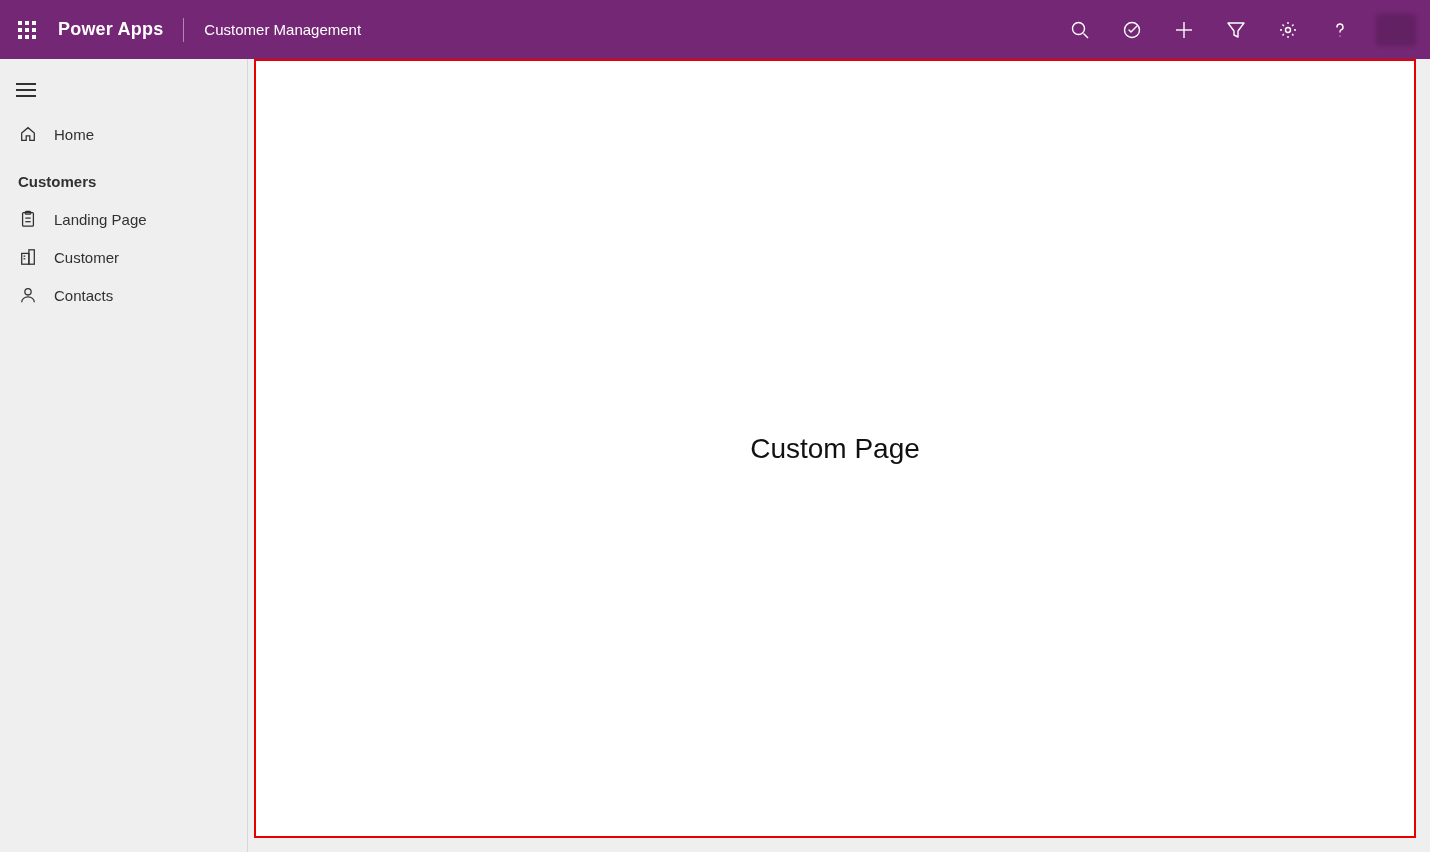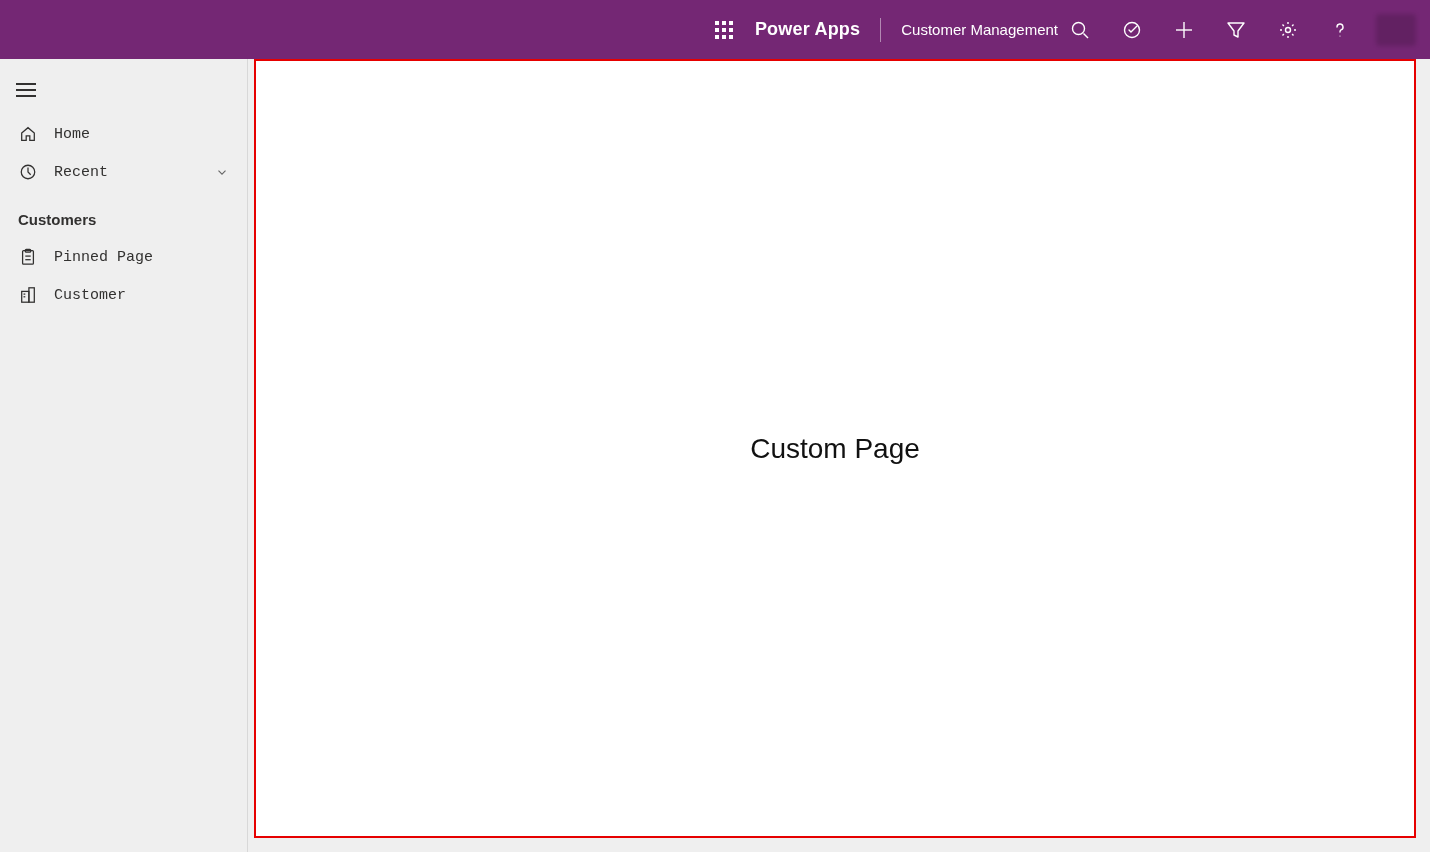--- a/index.html
+++ b/index.html
@@ -1,20 +1,20 @@
 <!DOCTYPE html>
 <html><head>
   <meta charset="utf-8">
   <style>
     * { margin: 0; padding: 0; box-sizing: border-box; }
     body { font-family: "Segoe UI", Tahoma, sans-serif; background: #fff; overflow: hidden; }
 
     .header {
       height: 59px; background: #742774; display: flex; align-items: center;
-      color: #fff; padding: 0 14px; justify-content: flex-end;
+      color: #fff; padding: 0 14px; justify-content: space-between;
     }
     .header-left { display: flex; align-items: center; gap: 18px; }
     .waffle { display: grid; grid-template-columns: repeat(3,4px); grid-template-rows: repeat(3,4px); gap: 3px; cursor: pointer; padding: 4px; }
     .waffle span { width: 4px; height: 4px; background: #fff; }
     .brand { font-size: 18px; font-weight: 600; letter-spacing: .2px; }
     .vdiv { width: 1px; height: 24px; background: rgba(255,255,255,.45); margin: 0 2px; }
     .appname { font-size: 15px; font-weight: 400; }
 
     .header-right { display: flex; align-items: center; gap: 8px; }
     .hicon { width: 44px; height: 44px; display: flex; align-items: center; justify-content: center; cursor: pointer; }
@@ -24,21 +24,21 @@
 
     .sidebar {
       width: 248px; min-width: 248px; background: #efefef; border-right: 1px solid #d8d8d8;
       padding-top: 10px; color: #323130;
     }
     .ham { padding: 10px 16px 14px 16px; cursor: pointer; }
     .ham div { width: 20px; height: 2px; background: #323130; margin: 4px 0; }
 
     .navitem {
       display: flex; align-items: center; padding: 10px 18px; cursor: pointer;
-      font-size: 15px; color: #323130; font-family: Liberation Mono, monospace;
+      font-size: 15px; color: #323130;
     }
     .navitem .ni-icon { width: 20px; margin-right: 16px; flex-shrink: 0; display: flex; align-items: center; justify-content: center; }
     .navitem .ni-label { flex: 1; }
     .navitem .ni-chev { margin-left: auto; }
 
     .section-header {
       padding: 20px 18px 10px 18px; font-size: 15px; font-weight: 600; color: #323130;
     }
 
     .main {
@@ -122,62 +122,57 @@
 
     <div class="navitem">
       <span class="ni-icon">
         <svg width="18" height="18" viewBox="0 0 20 20" fill="none" stroke="#323130" stroke-width="1.4">
           <path d="M3 9 L10 3 L17 9 V17 H12 V12 H8 V17 H3 Z"></path>
         </svg>
       </span>
       <span class="ni-label">Home</span>
     </div>
 
-    <div class="navitem">
-      <span class="ni-icon">
-        <svg width="18" height="18" viewBox="0 0 20 20" fill="none" stroke="#323130" stroke-width="1.4">
-          <circle cx="10" cy="10" r="7.5"></circle>
-            <path d="M10 5 v5 l3 3"></path>
-        </svg>
-      </span>
-      <span class="ni-label">Recent</span>
-      <span class="ni-chev">
-        <svg width="14" height="14" viewBox="0 0 20 20" fill="none" stroke="#666" stroke-width="1.6">
-            <path d="M5 8 l5 5 l5 -5"></path>
-          </svg>
-      </span>
-    </div>
 
 
     <div class="section-header">Customers</div>
 
     <div class="navitem">
       <span class="ni-icon">
         <svg width="18" height="18" viewBox="0 0 20 20" fill="none" stroke="#323130" stroke-width="1.4">
           <rect x="4" y="3" width="12" height="15" rx="1"></rect>
             <rect x="7" y="1.5" width="6" height="3" rx="1"></rect>
             <line x1="7" y1="9" x2="13" y2="9"></line>
             <line x1="7" y1="13" x2="13" y2="13"></line>
         </svg>
       </span>
-      <span class="ni-label">Pinned Page</span>
+      <span class="ni-label">Landing Page</span>
     </div>
 
     <div class="navitem">
       <span class="ni-icon">
         <svg width="18" height="18" viewBox="0 0 20 20" fill="none" stroke="#323130" stroke-width="1.4">
           <rect x="3" y="6" width="8" height="12"></rect>
             <rect x="11" y="2" width="6" height="16"></rect>
             <line x1="5" y1="9" x2="7" y2="9"></line>
             <line x1="5" y1="12" x2="7" y2="12"></line>
         </svg>
       </span>
       <span class="ni-label">Customer</span>
     </div>
 
+    <div class="navitem">
+      <span class="ni-icon">
+        <svg width="18" height="18" viewBox="0 0 20 20" fill="none" stroke="#323130" stroke-width="1.4">
+          <circle cx="10" cy="6.5" r="3.5"></circle>
+            <path d="M3 18 a7 6 0 0 1 14 0"></path>
+        </svg>
+      </span>
+      <span class="ni-label">Contacts</span>
+    </div>
   </div>
 
   <div class="main">
     <div class="canvas">
       <div class="canvas-title">Custom Page</div>
     </div>
   </div>
 </div>
 
 </body></html>

